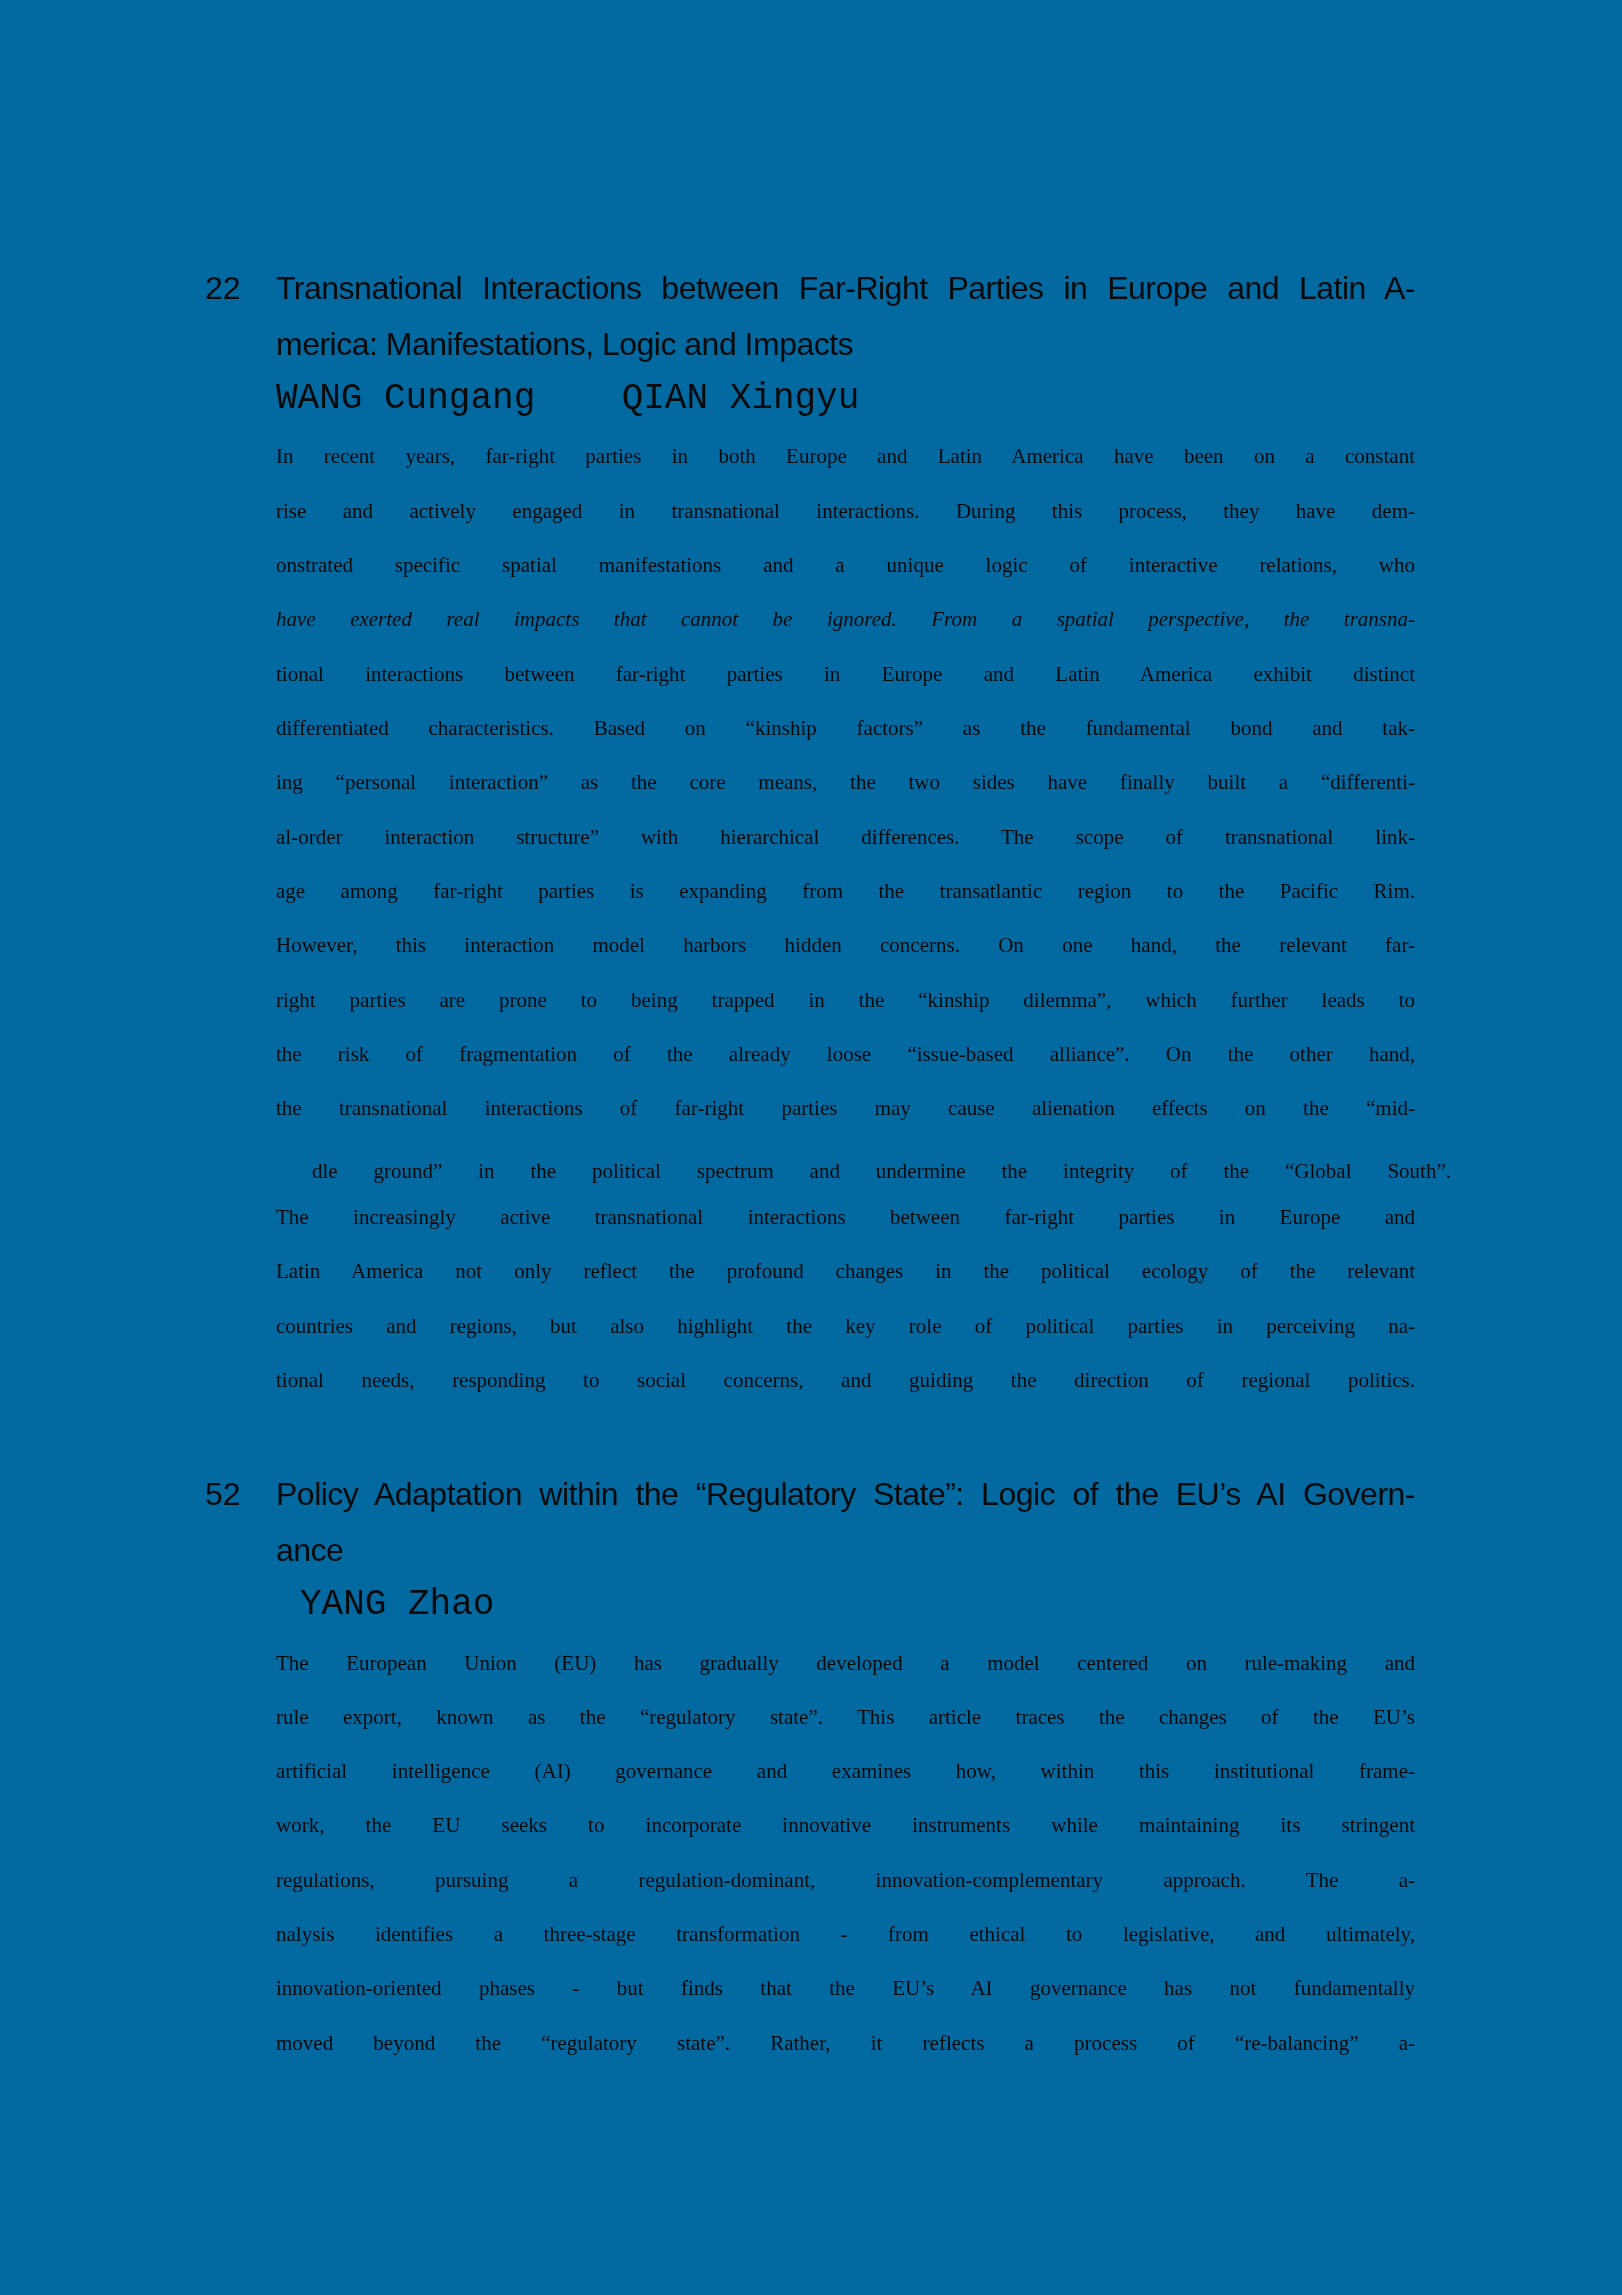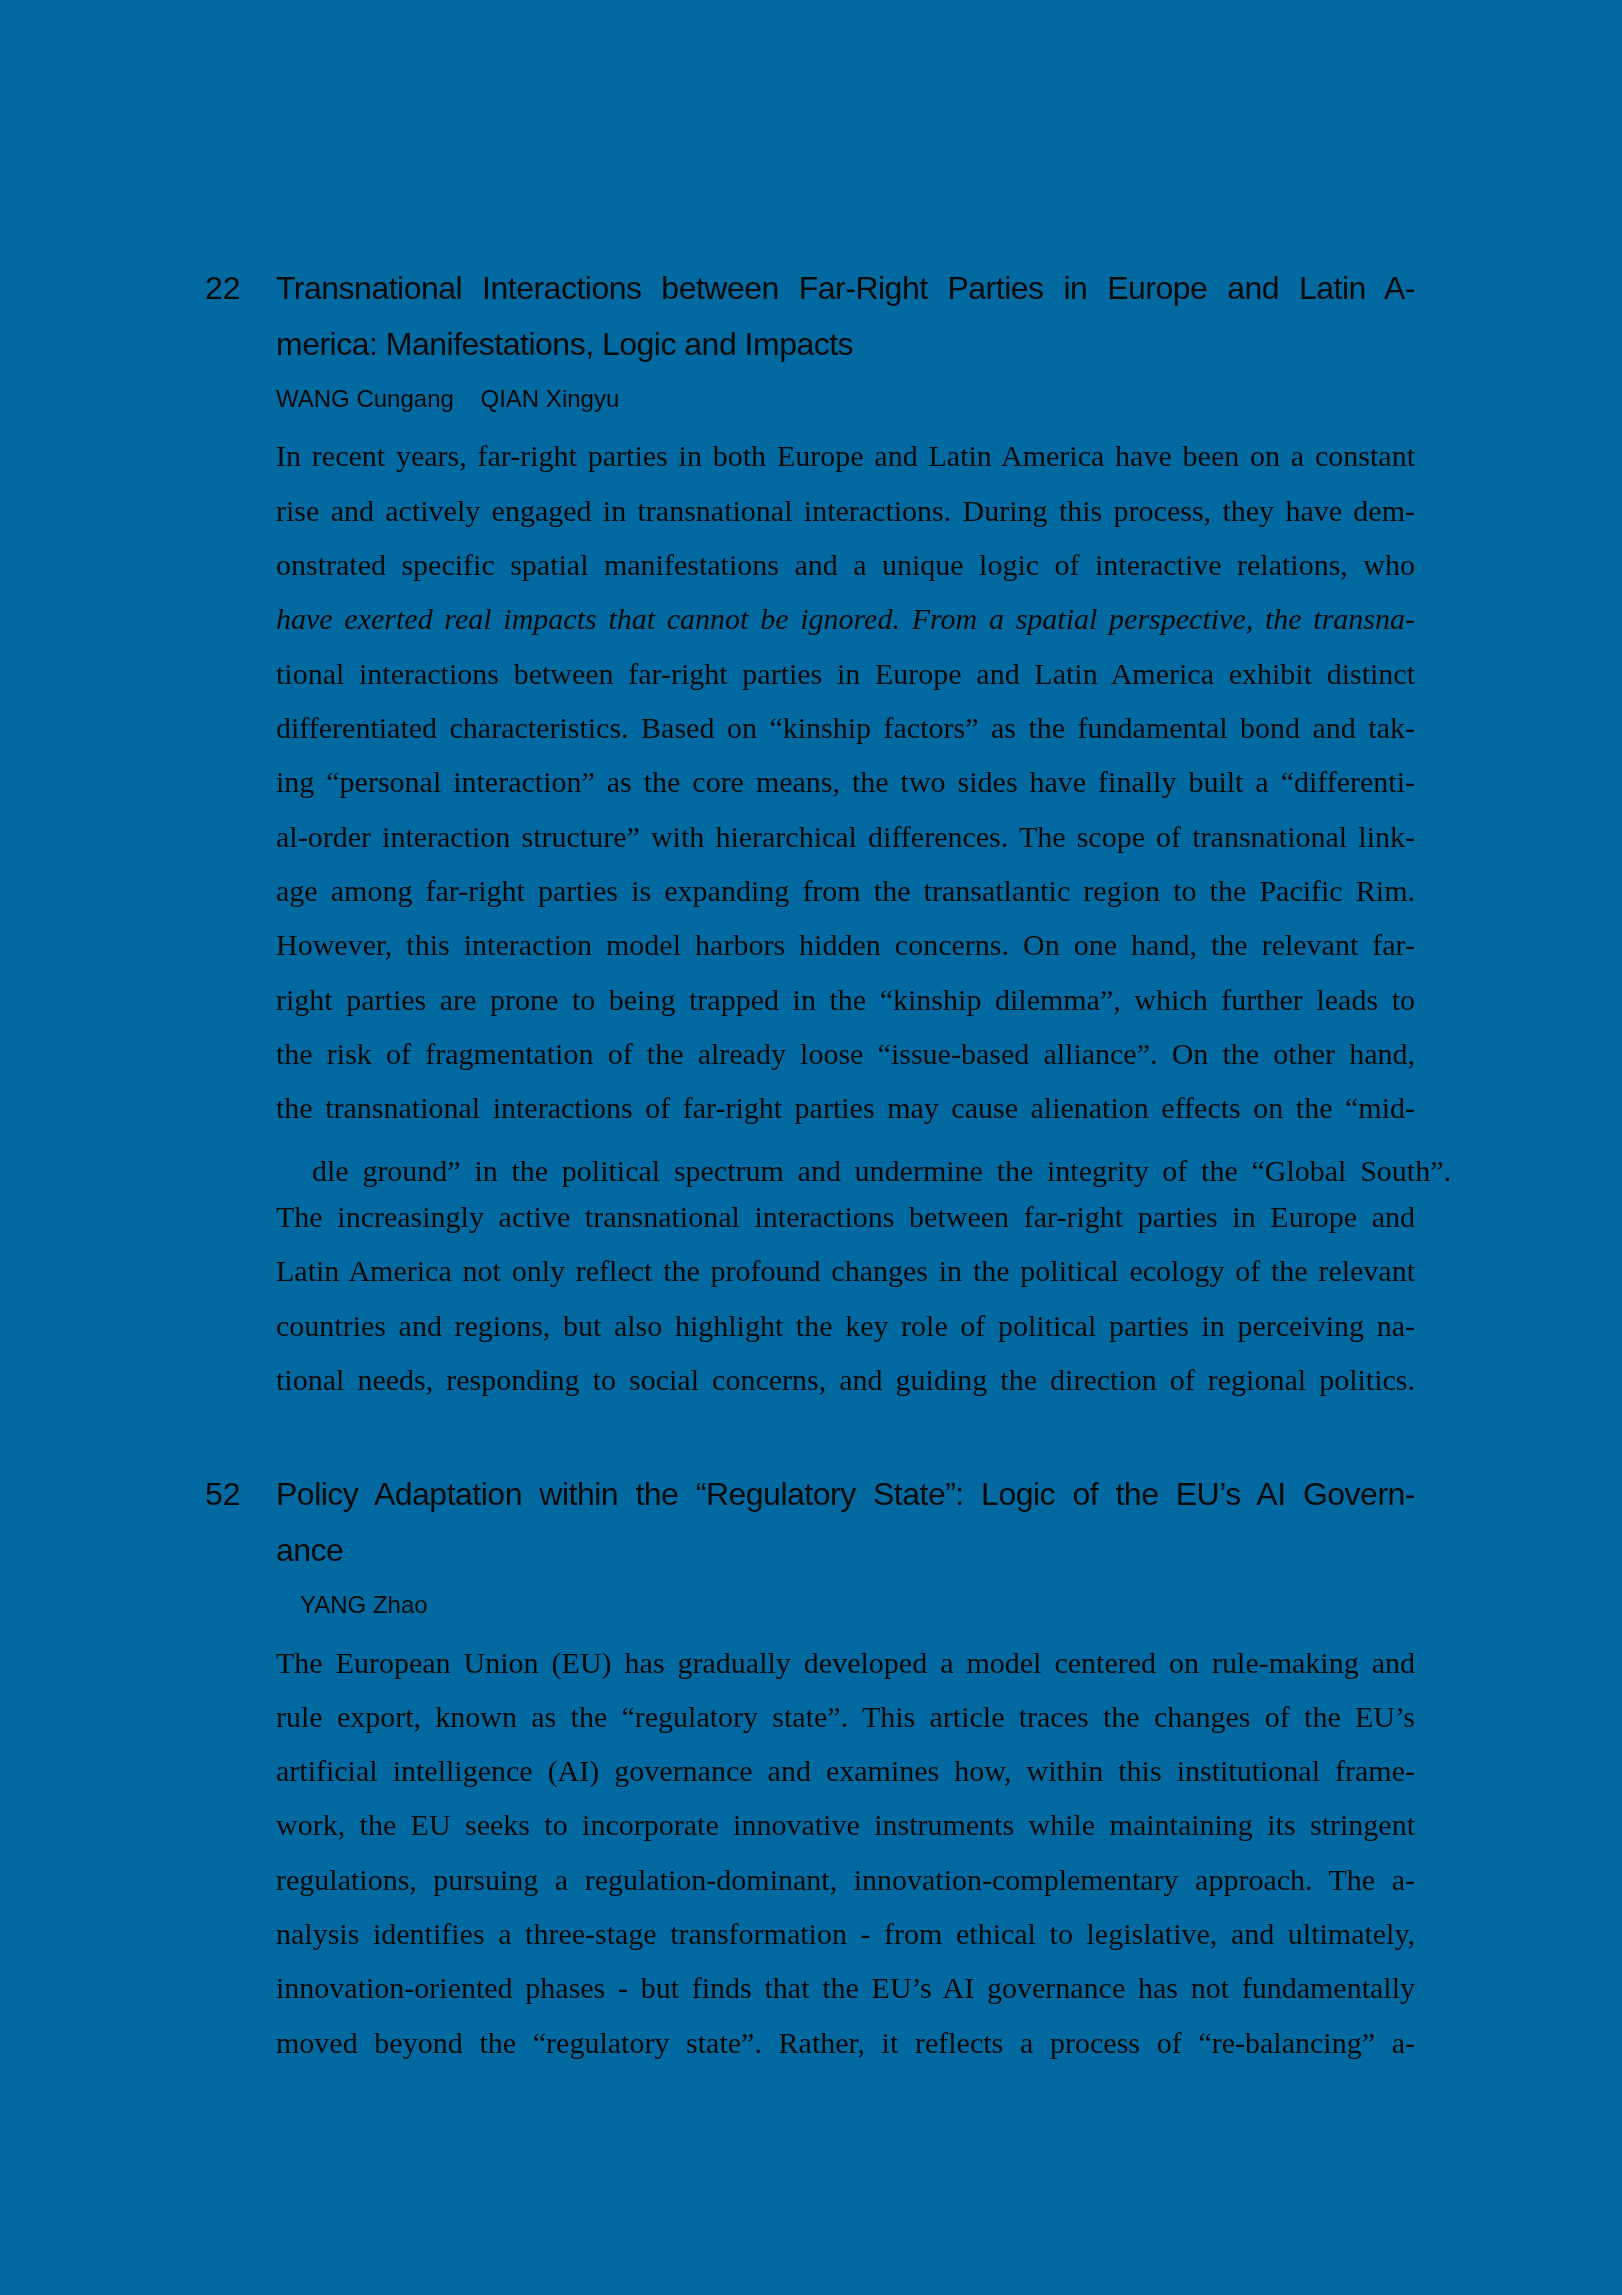--- a/index.html
+++ b/index.html
@@ -15,24 +15,24 @@
     position: absolute; left: 276px; width: 1139px; white-space: nowrap; overflow: visible;
   }
   .title-line {
     font-family: "Liberation Sans", sans-serif; font-size: 32px; line-height: 56px;
     letter-spacing: -0.5px;
   }
   .title-line.justify, .body-line.justify {
     text-align: justify; text-align-last: justify; white-space: normal;
   }
   .author-line {
-    font-family: Liberation Sans, sans-serif; font-size: 24px; line-height: 56px;
+    font-family: Liberation Mono, monospace; font-size: 36px; line-height: 56px;
   }
   .body-line {
-    font-family: "Liberation Serif", serif; font-size: 30px; line-height: 54px;
+    font-family: "Liberation Serif", serif; font-size: 21px; line-height: 54px;
   }
 </style>
 </head>
 <body>
 
 <div class="page">
 
   <div class="entry" style="top:0;">
     <div class="num" style="top:260px;">22</div>
     <div class="title-line justify" style="top:260px;">Transnational Interactions between Far-Right Parties in Europe and Latin A-</div>

